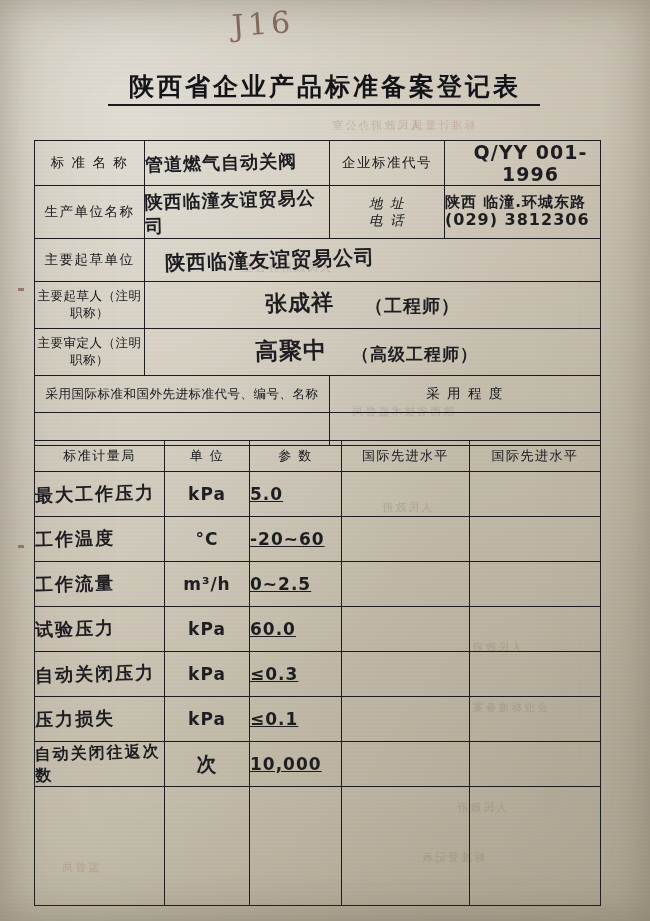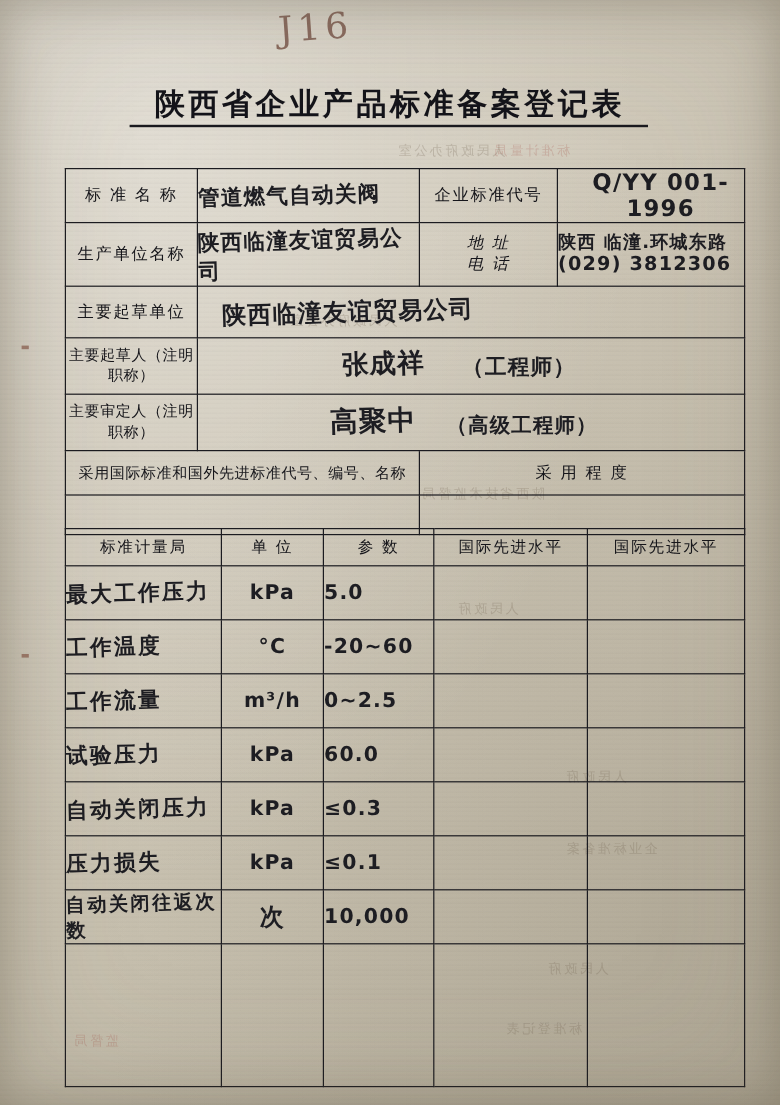--- a/index.html
+++ b/index.html
@@ -76,21 +76,21 @@
   }
   .title-underline{
     position:absolute;
     left:108px;top:104px;width:432px;height:2px;
     background:#1a1a1f;
   }
 
   
   .tbl{
     position:absolute;
-    left:54px; top:140px;
+    left:34px; top:140px;
     width:566px;
     border-collapse:collapse;
     table-layout:fixed;
   }
   .tbl td{
     border:1.4px solid #1b1b20;
     padding:0;
     vertical-align:middle;
     height:36px;
   }
@@ -122,21 +122,21 @@
   .tech-head td{height:30px;font-size:13px;}
   .tech-row td{height:44px;}
   .tech-name{
     text-align:left;
     padding-left:18px;
   }
   .tech-name .hand{font-size:18px;letter-spacing:2px;}
   .tech-unit{text-align:center;}
   .tech-unit .hand{font-size:17px;letter-spacing:1px;}
   .tech-param{text-align:left;padding-left:14px;}
-  .tech-param .hand{font-size:17px;letter-spacing:1px;}
+  .tech-param .hand{font-size:17px;letter-spacing:1px;text-decoration:underline;}
 
   .blank-row td{height:32px;}
   .tall-blank td{height:118px;}
   .side-dot{
     position:absolute;
     left:18px;
     width:6px;height:3px;
     background:#8a5a4a;
     opacity:.7;
   }

